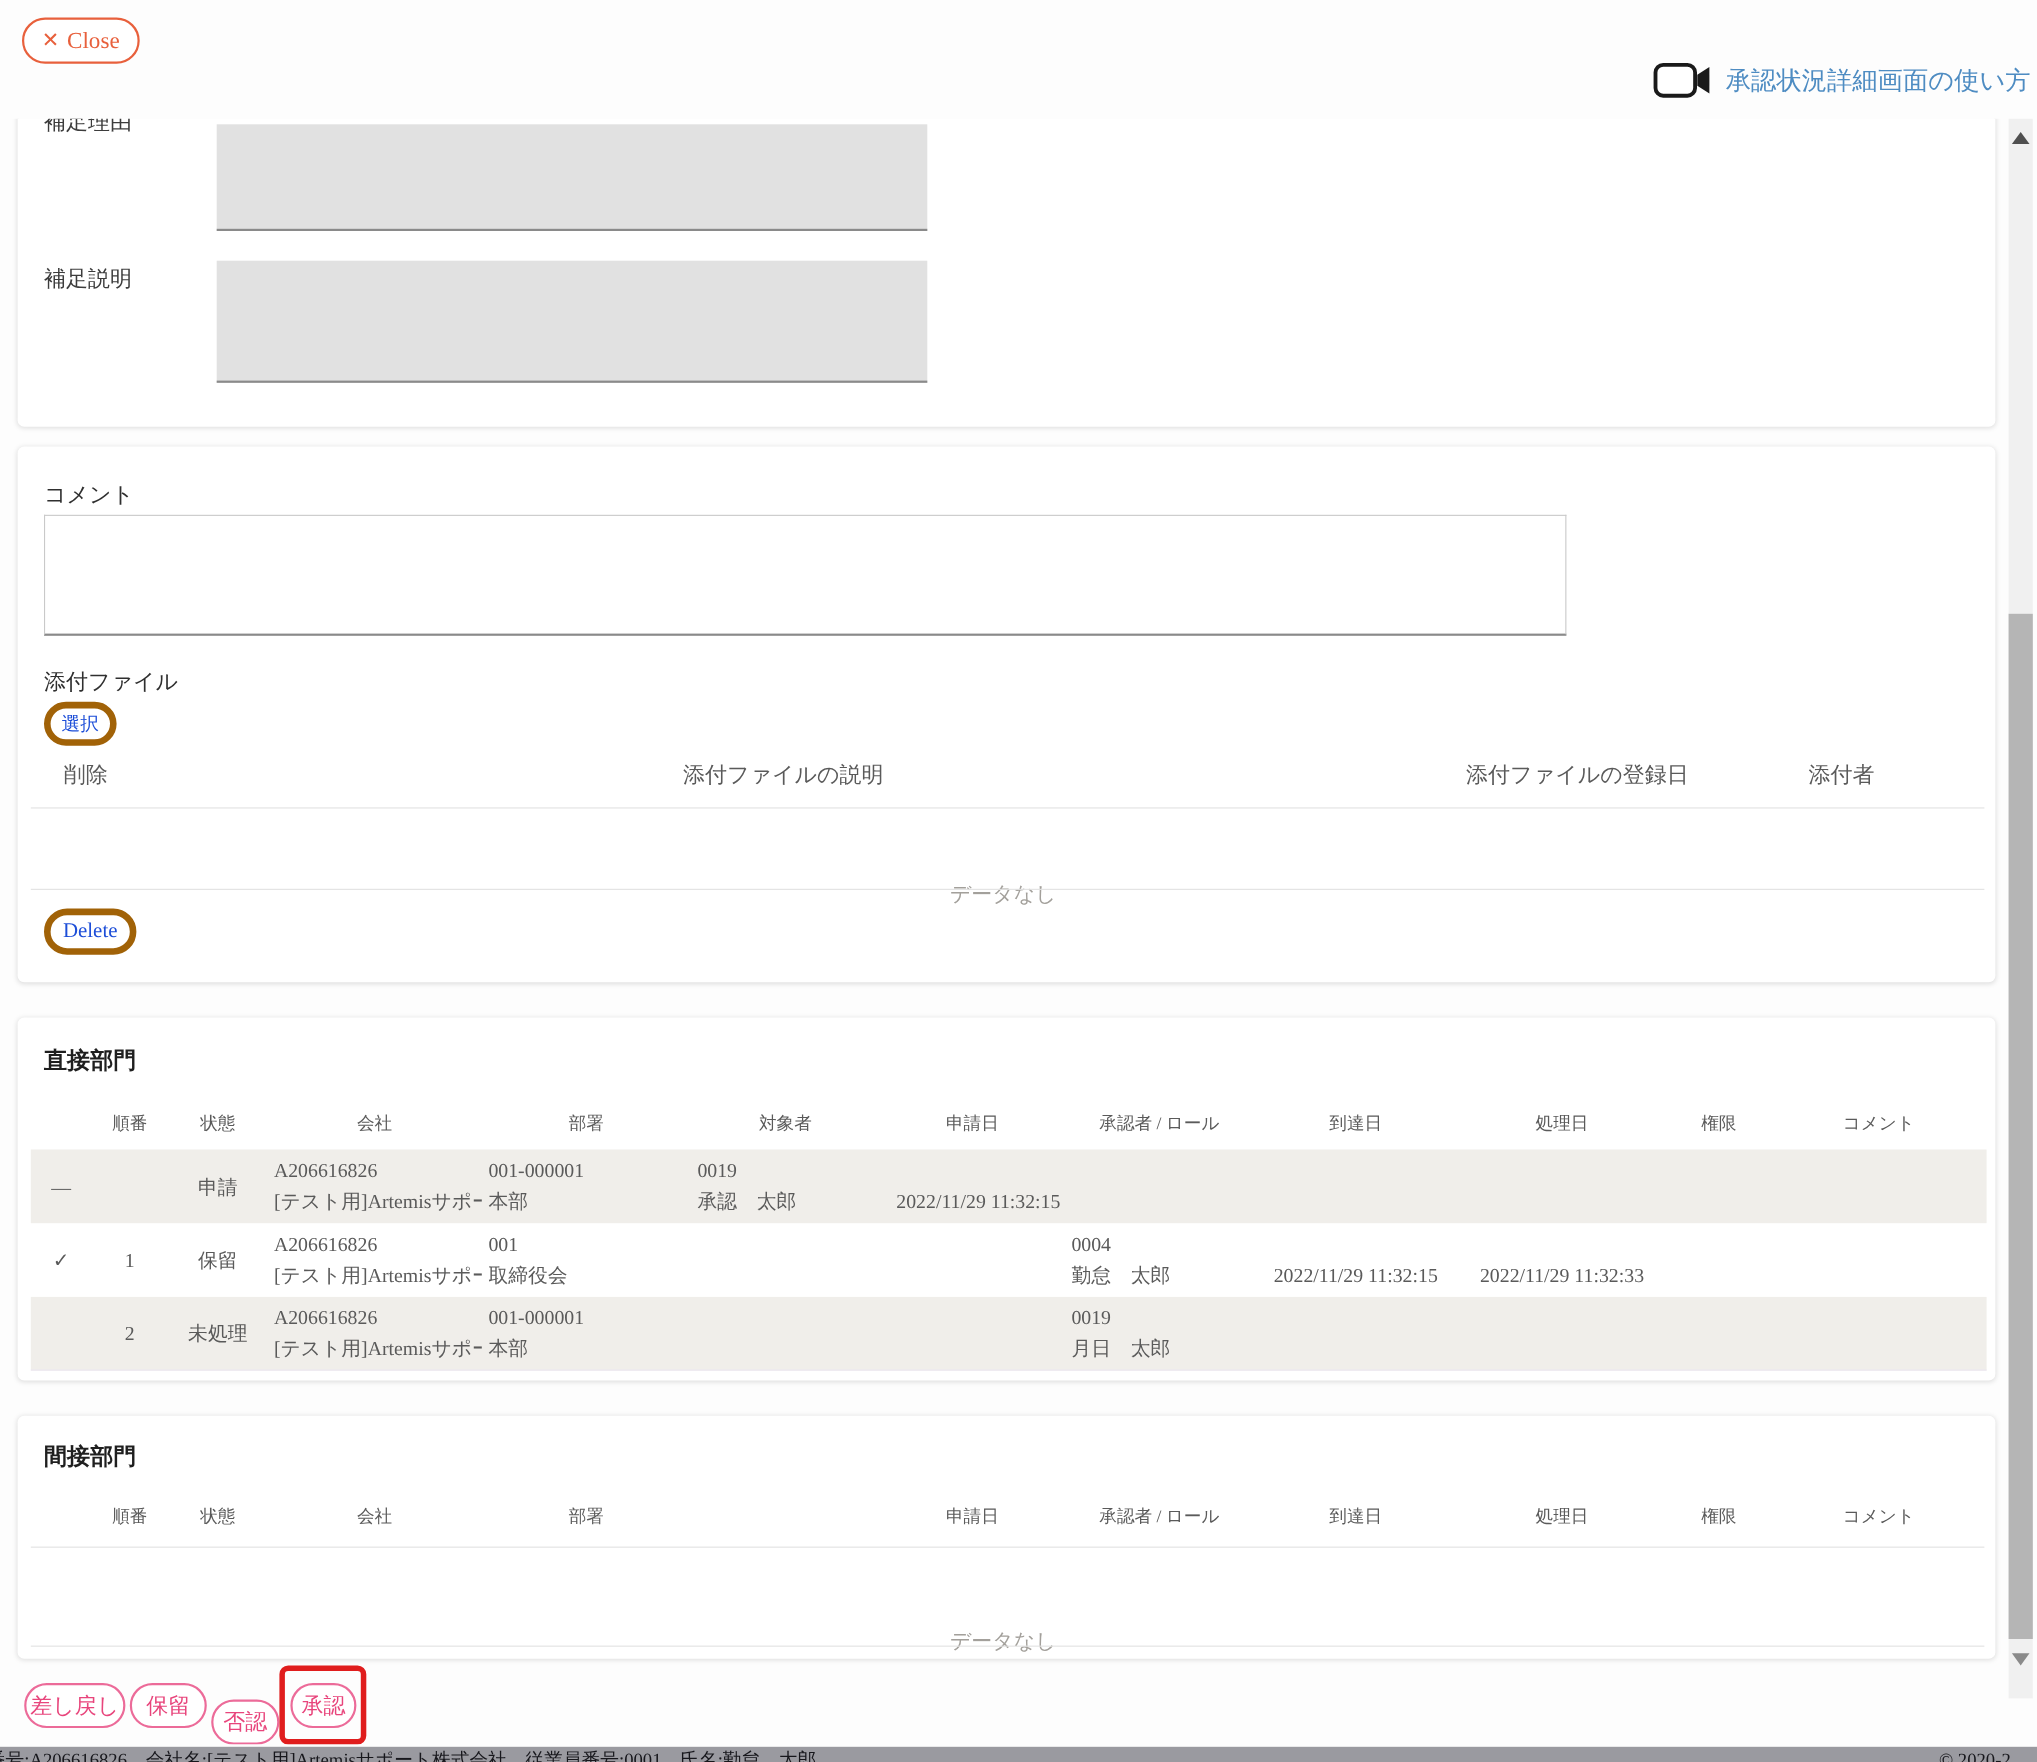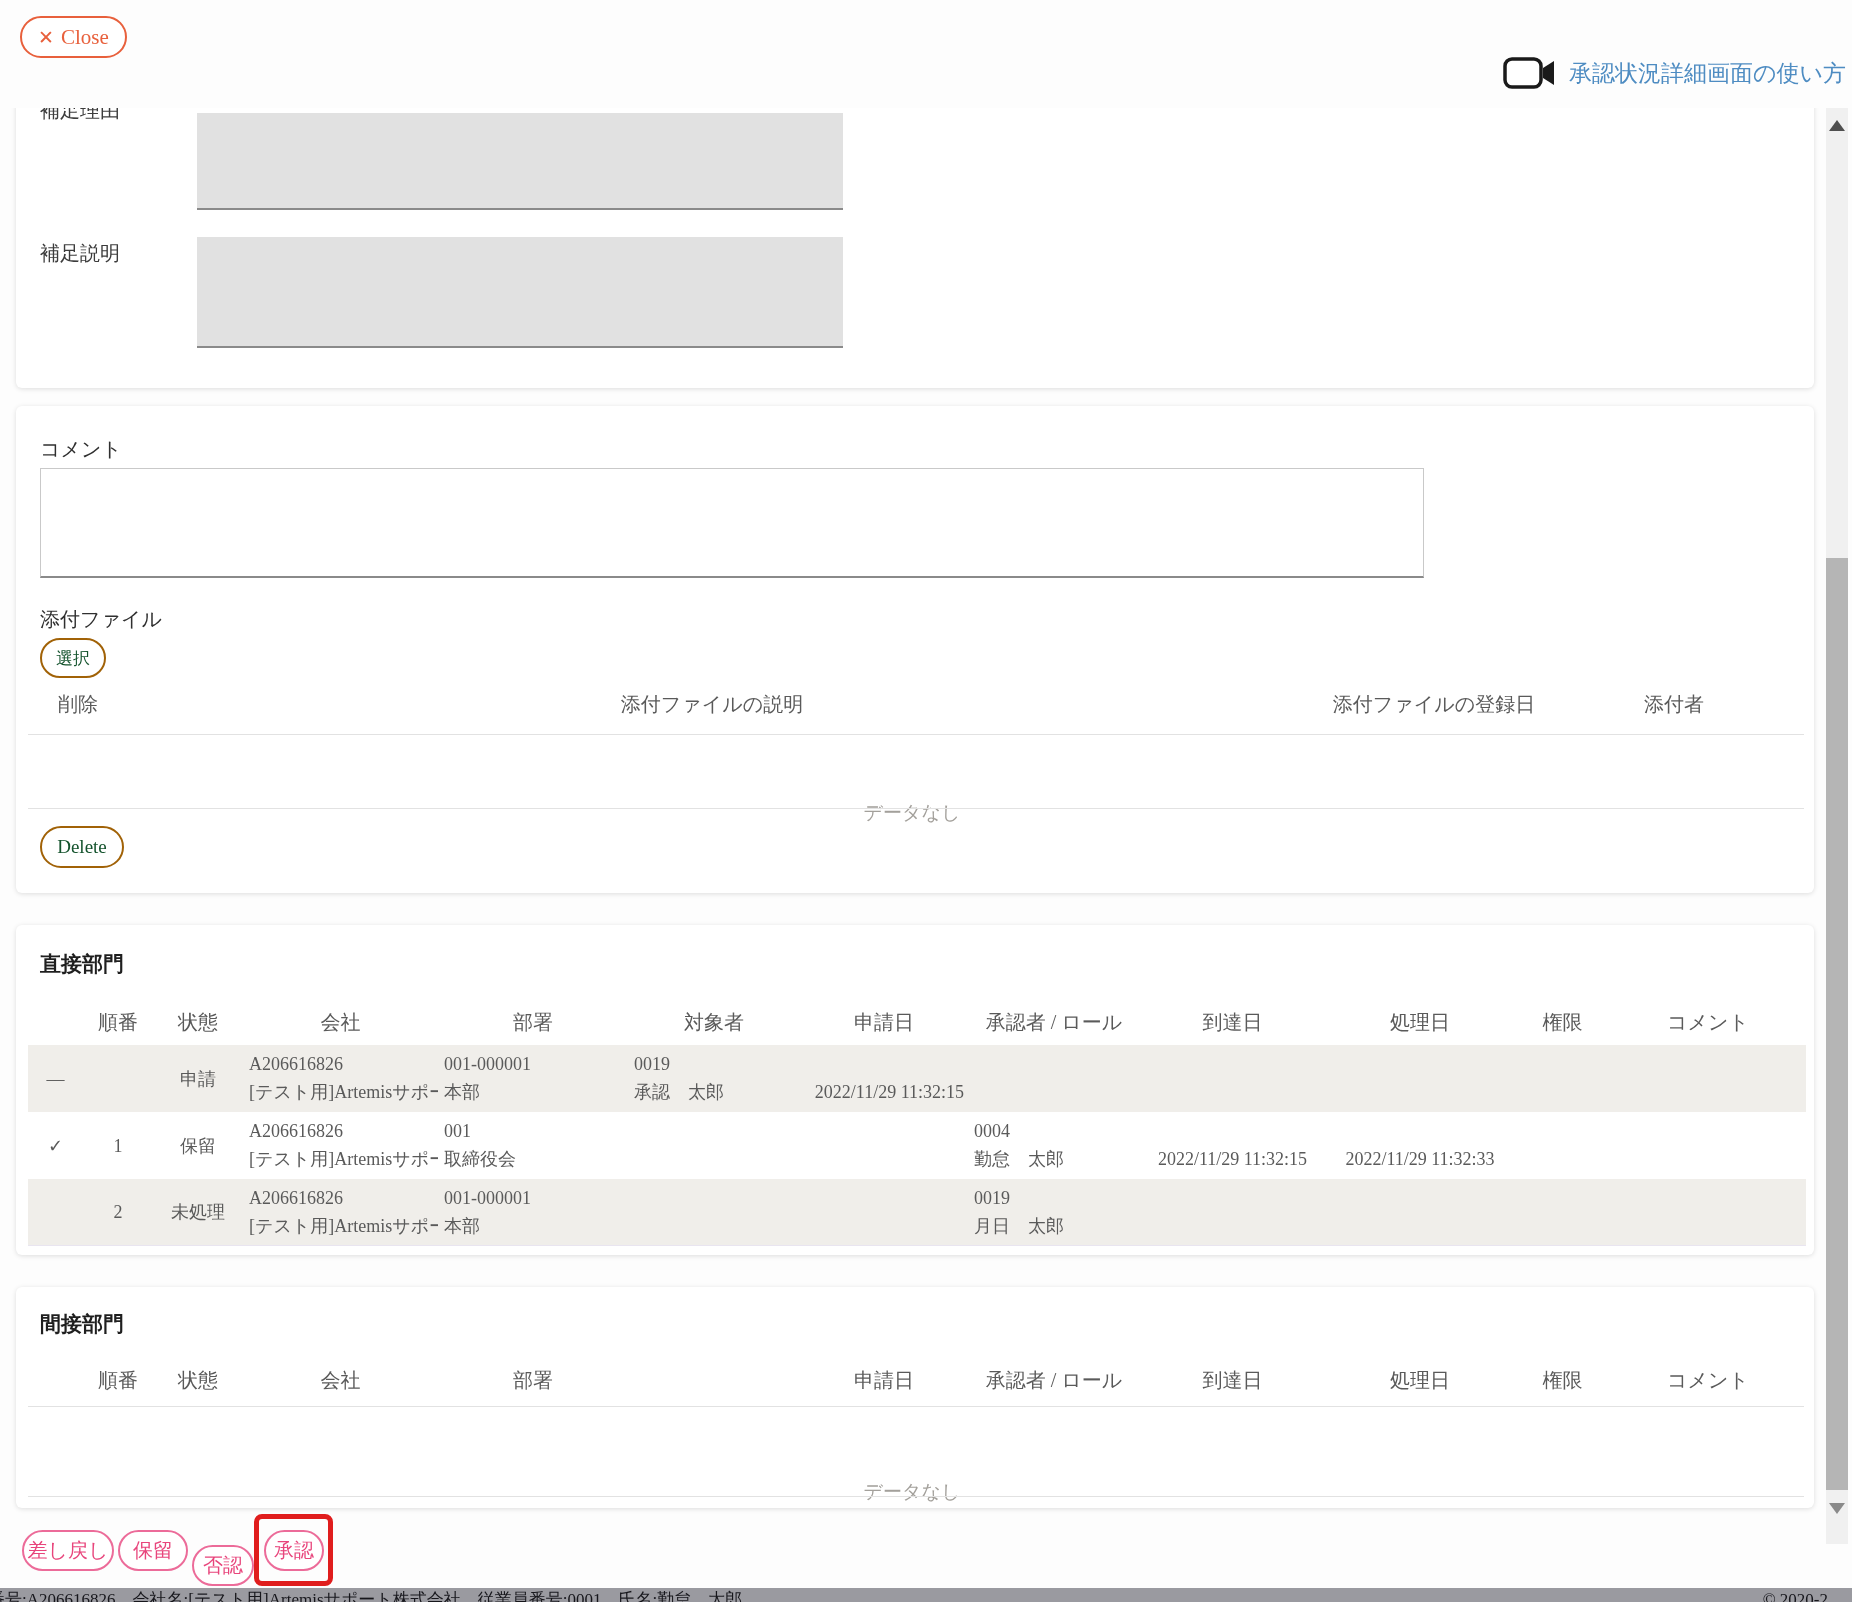--- a/index.html
+++ b/index.html
@@ -41,32 +41,32 @@
     border:none; border-bottom:2px solid #8a8a8a; resize:none; font-family:inherit;
   }
   .comment-area {
     position:absolute; left:24px; width:1384px; height:110px; background:#fff;
     border:1px solid #c9c9c9; border-bottom:2px solid #8a8a8a; resize:none; font-family:inherit; font-size:18px;
   }
   .sec-label { position:absolute; left:24px; font-size:20px; color:#2f2f2f; }
   .sec-title { position:absolute; left:24px; font-size:21px; font-weight:bold; color:#1f1f1f; }
 
   .pill-teal {
-    position:absolute; background:#fff; border:2px solid #a16207; color:#14532d;
+    position:absolute; background:#fff; border:6px solid #a16207; color:#1d4ed8;
     border-radius:21px; font-family:inherit; display:flex; align-items:center; justify-content:center; cursor:pointer;
   }
   .hline { position:absolute; left:12px; right:10px; border-top:1px solid #e2e2e2; }
   .nodata { position:absolute; left:896px; transform:translateX(-50%); font-size:19px; color:#a3a09b;margin-top:44px; }
 
   .att-head { position:absolute; font-size:20px; color:#5a5a5a; }
 
   
   .trow { position:absolute; left:12px; right:8px; display:flex; }
   .hrow { height:40px; }
-  .hrow > div { font-size:20px; color:#5a5a5a; text-align:center; line-height:40px; white-space:nowrap; }
+  .hrow > div { font-size:16px; color:#5a5a5a; text-align:center; line-height:40px; white-space:nowrap; }
   .drow { height:67px; font-size:18px; color:#5a5a5a; }
   .drow > div { padding-top:5px; line-height:28px; white-space:nowrap; }
   .c0{width:55px}.c1{width:70px}.c2{width:90px}.c3{width:195px}.c4{width:190px}
   .c5{width:172px}.c6{width:168px}.c7{width:172px}.c8{width:185px}.c9{width:190px}
   .c10{width:95px}.c11{flex:1}
   .drow .mid { display:flex; align-items:center; justify-content:center; padding-top:0; }
   .drow .lft { padding-left:6px; text-align:left; }
   .drow .rgt { text-align:right; padding-right:4px; }
   .drow .ctr { text-align:center; }
   .bg-beige { background:#f0eeea; }

